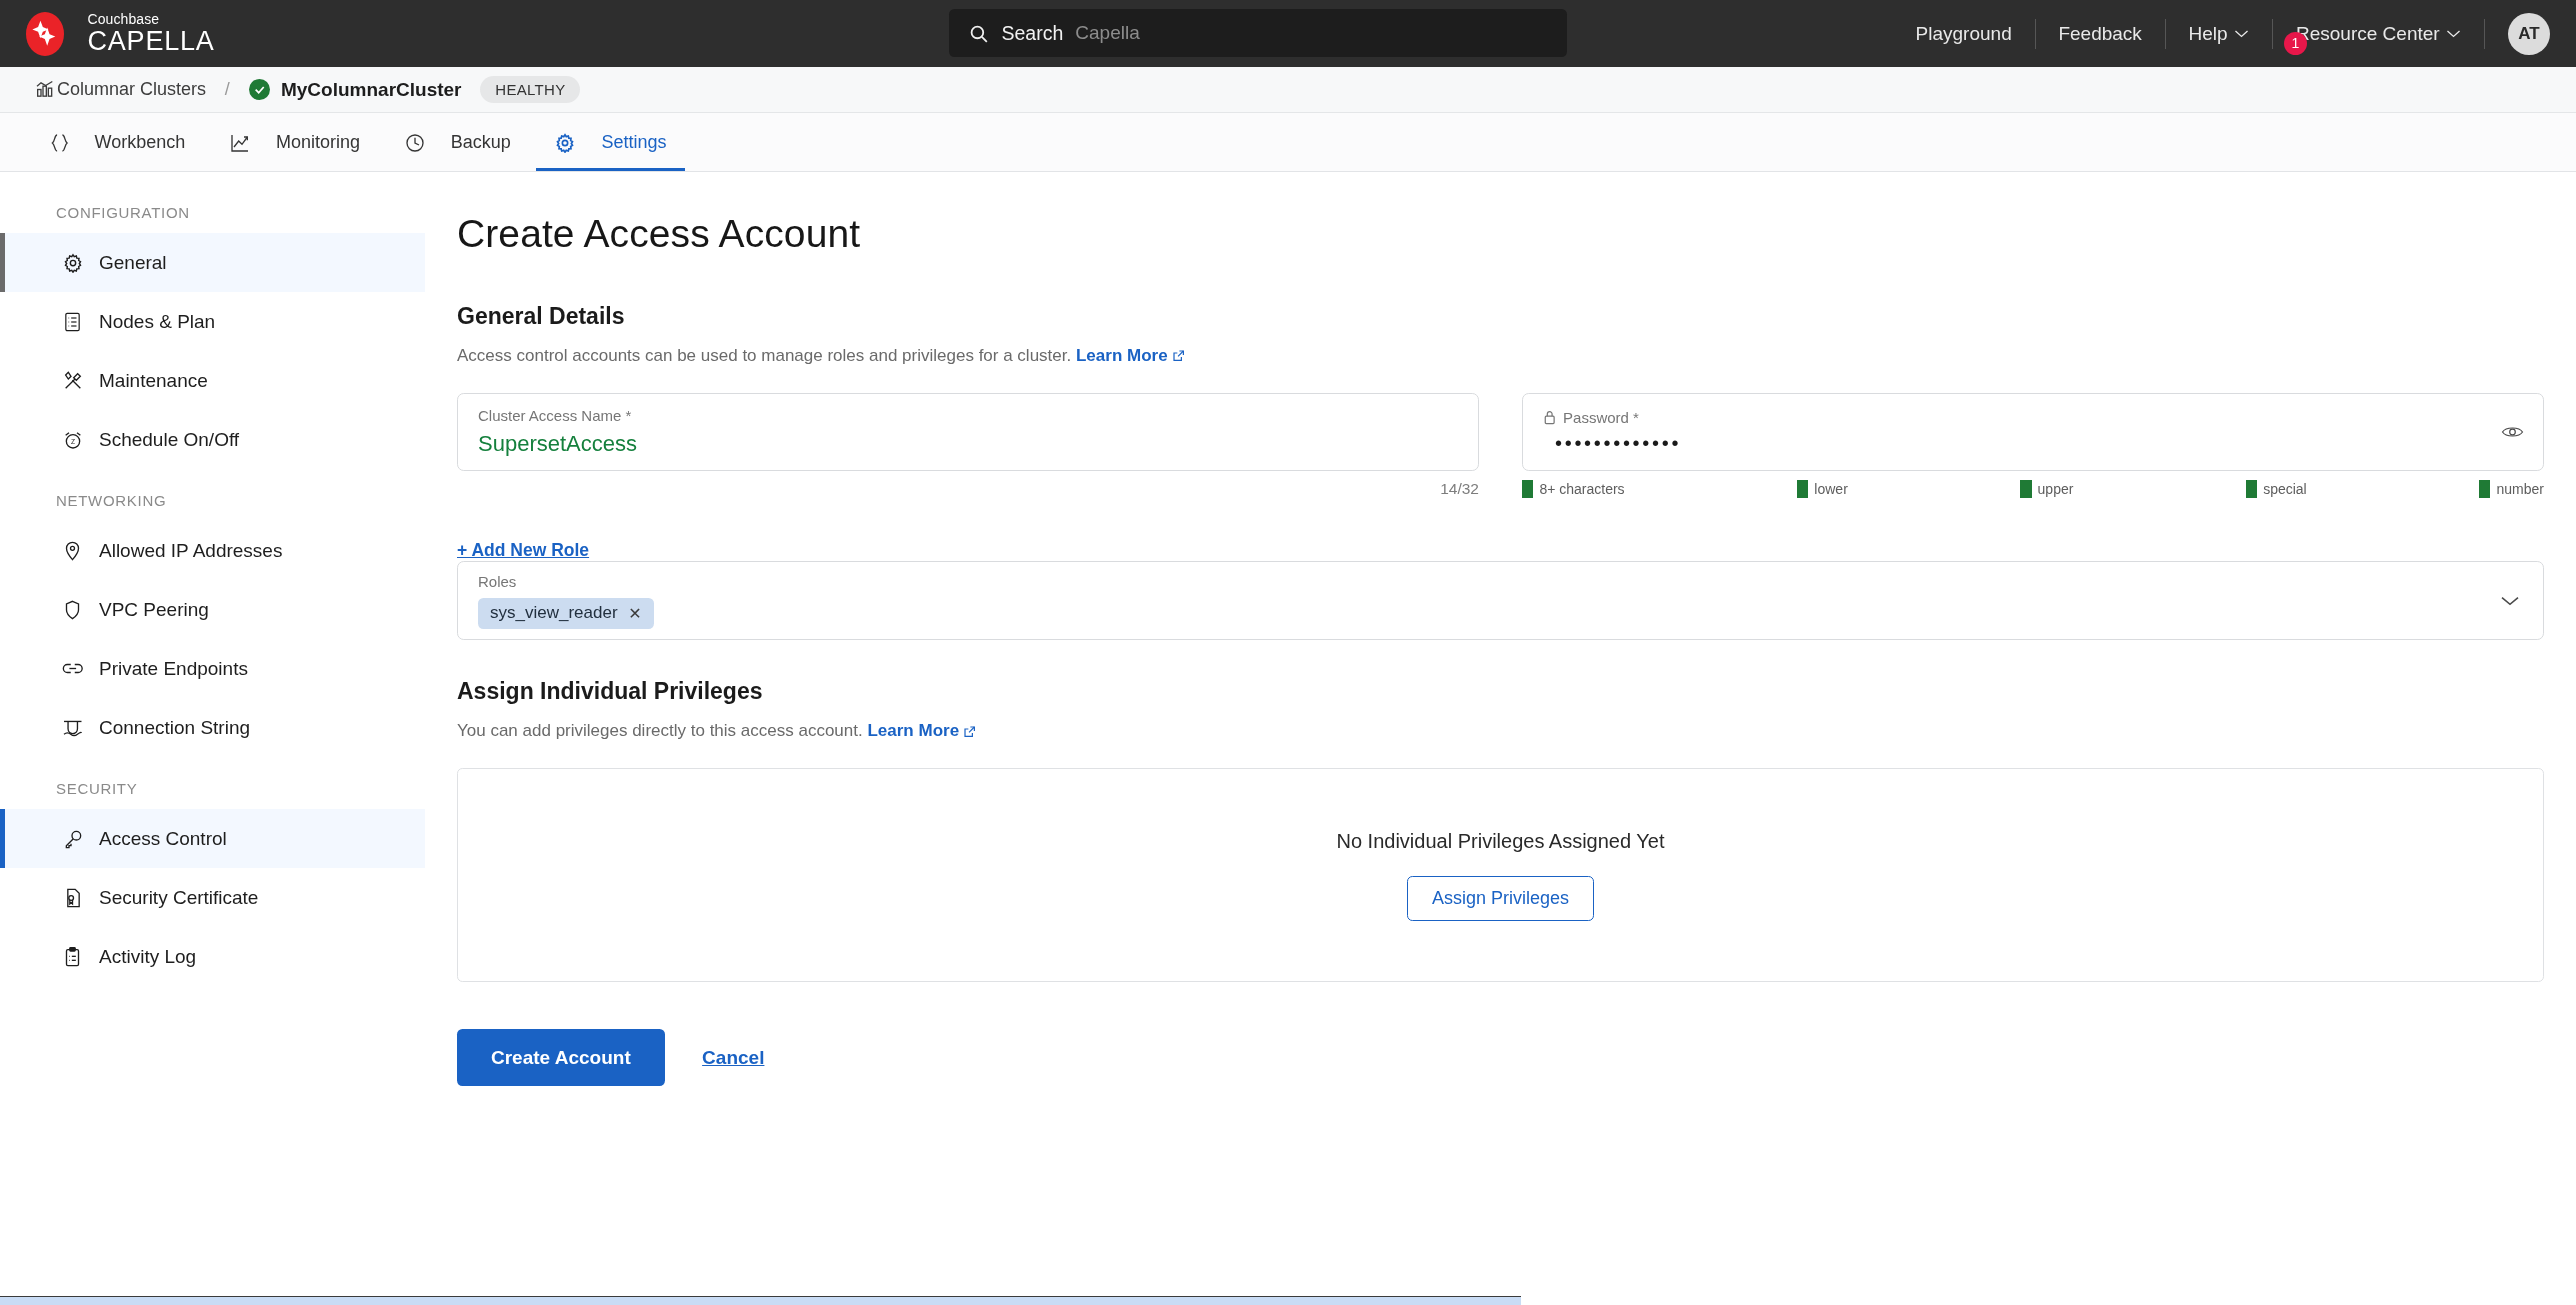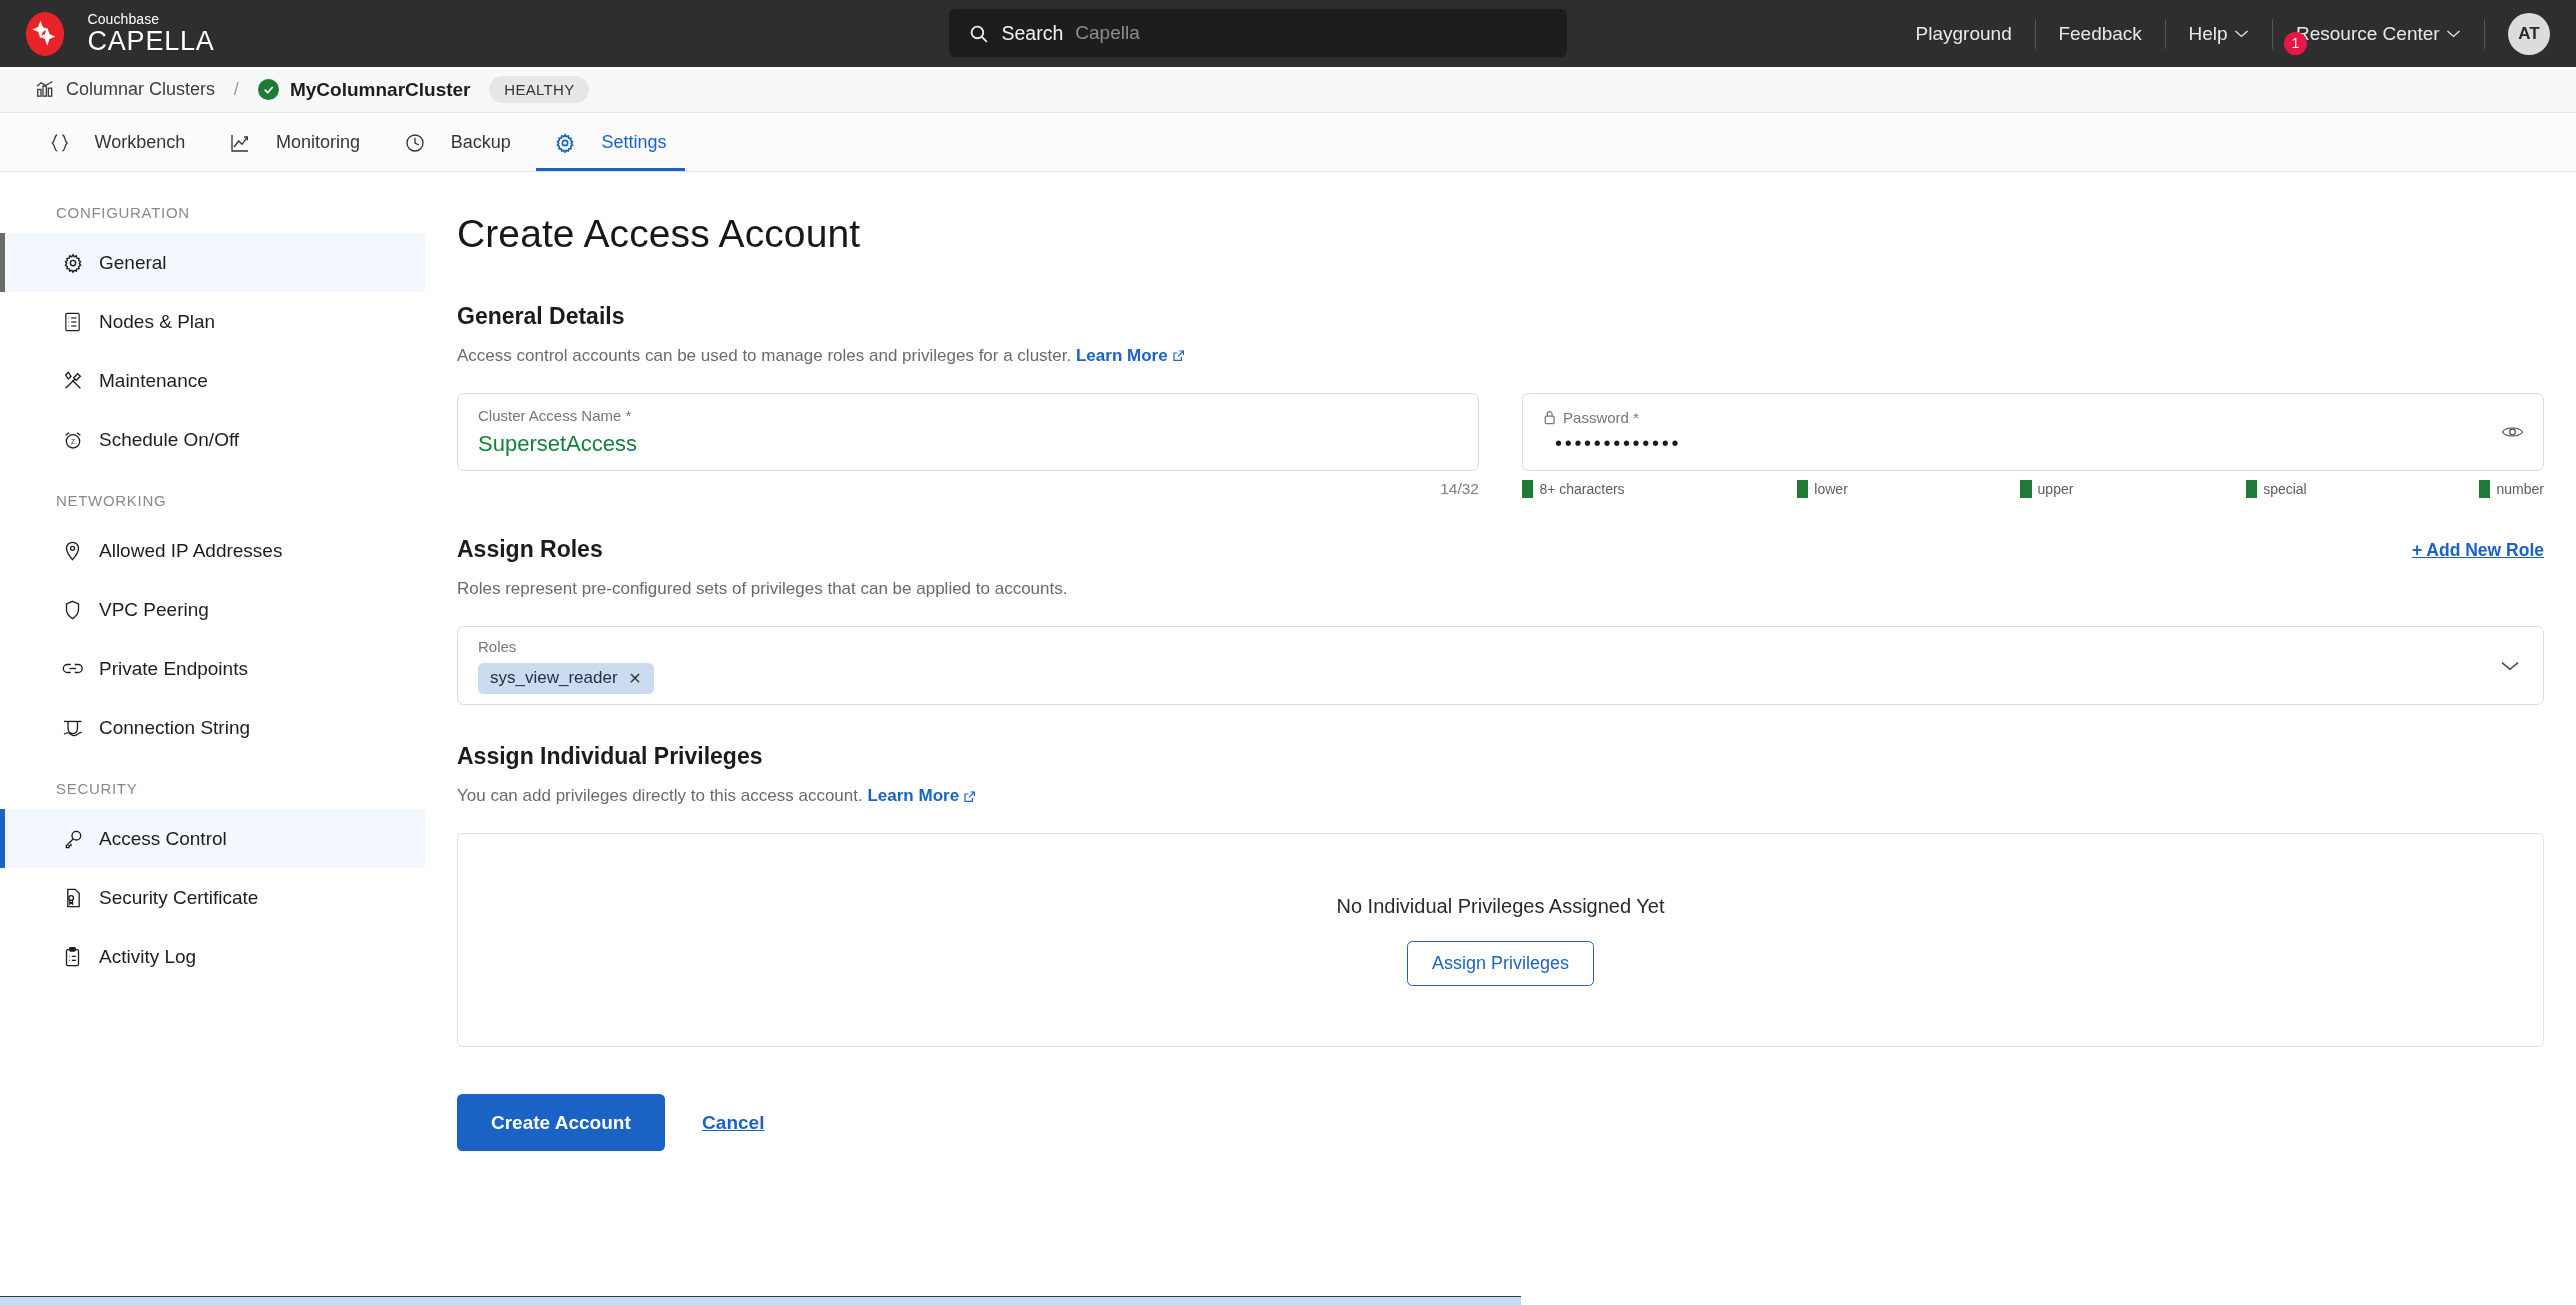--- a/index.html
+++ b/index.html
@@ -65,21 +65,21 @@
     font-size: 17px; font-weight: 700; margin-left: 23px;
   }
   .chev-sm { display:inline-block; }
 
   
   .crumbbar {
     height: 46px; background: #f7f8f9;
     border-bottom: 0.7px solid #e4e6e8;
     display: flex; align-items: center; padding-left: 35px; gap: 10.8px;
   }
-  .crumb-link { display: flex; align-items: center; gap: 11px; color: #3d3d3d; font-size: 18px; }
+  .crumb-link { display: flex; align-items: center; gap: 2px; color: #3d3d3d; font-size: 18px; }
   .crumb-slash { color: #9a9a9a; font-size: 18px; margin: 0 8px; }
   .crumb-current { display: flex; align-items: center; gap: 10.8px; }
   .ok-circle {
     width: 21.5px; height: 21.5px; border-radius: 50%; background: #1f7a35;
     display: flex; align-items: center; justify-content: center;
   }
   .crumb-name { font-size: 19px; font-weight: 700; color: #1d1d1d; }
   .health-pill {
     background: #e6e7e8; color: #333; border-radius: 672px;
     padding: 5.4px 15px; font-size: 15px; letter-spacing: 0.3px; margin-left: 8px;
@@ -515,24 +515,20 @@
           <span class="pwchip">
             <span class="pwsq"></span>
             <span>number</span>
           </span>
         </div>
       </div>
     </div>
 
     <div style="margin-top:38px;">
       <div class="sec-head">
-        <div>
-          <div class="sec-title">Assign Roles</div>
-          <div class="sec-desc">Roles represent pre-configured sets of privileges that can be applied to accounts.</div>
-        </div>
         <a class="addnew" href="#">+ Add New Role</a>
       </div>
 
       <div class="roles-field">
         <div class="roles-label">Roles</div>
         <div>
           <span class="chip">
             <span>sys_view_reader</span>
             <span class="chip-x">✕</span>
           </span>

